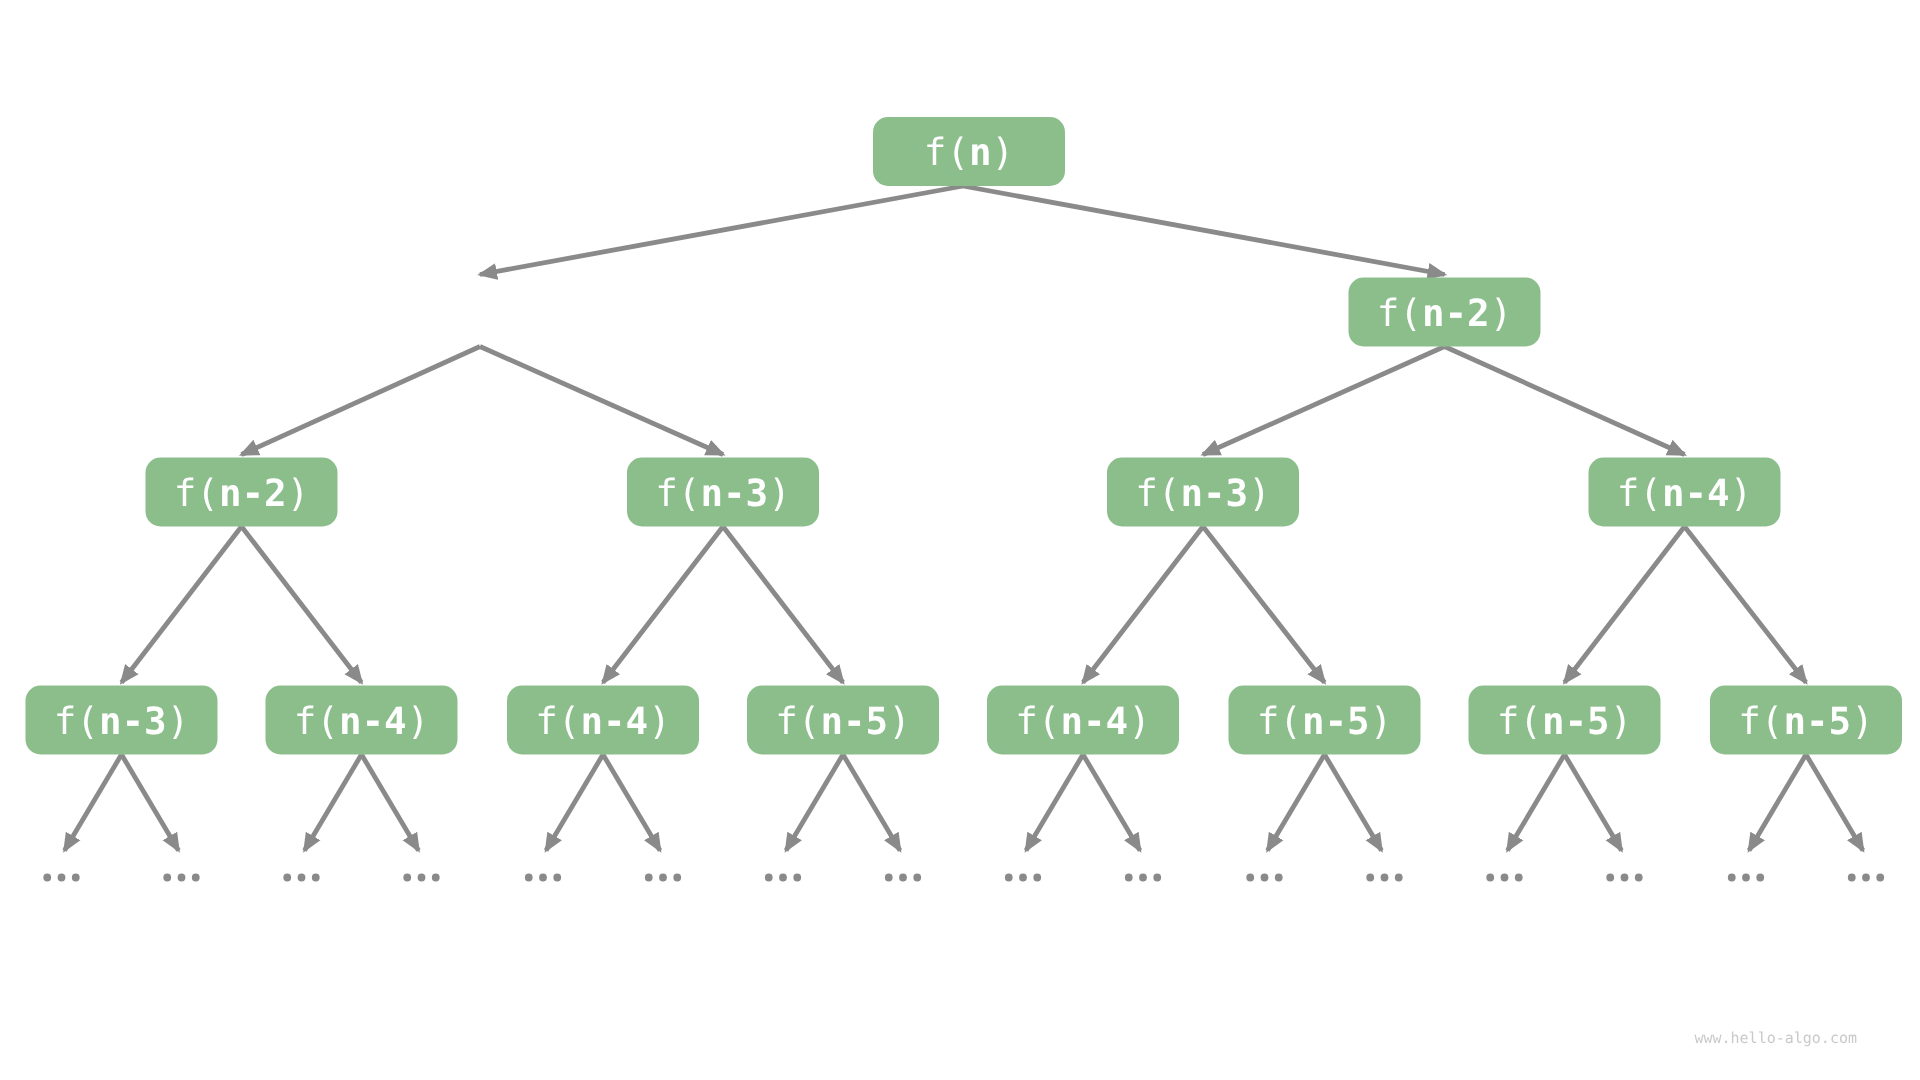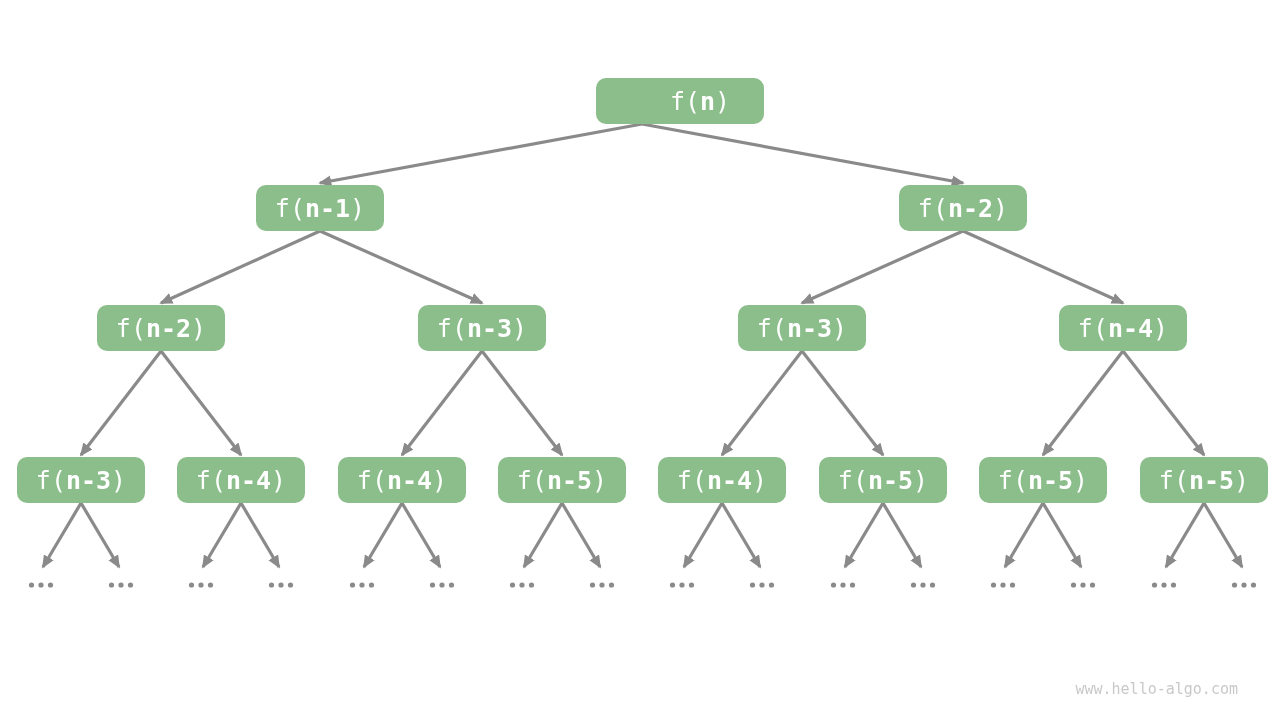--- a/index.html
+++ b/index.html
@@ -18,21 +18,21 @@
     font-size:25px;
     text-align:center;
     line-height:47px;
     white-space:nowrap;
   }
   .lp{font-weight:400;}
   .lb{font-weight:700;}
   .watermark{
     position:absolute;right:42px;bottom:22px;
     font-family:"DejaVu Sans Mono","Liberation Mono",monospace;
-    font-size:15px;
+    font-size:10px;
     color:var(--wm,#c9c9c9);
     letter-spacing:0px;
   }
 </style>
 </head>
 <body>
 
 <div id="canvas" style="--bg: #ffffff; --node-fill: #8cbe8c; --node-text: #ffffff; --edge: #8a8a8a; --wm: #c9c9c9;">
   <svg id="edges-svg" xmlns="http://www.w3.org/2000/svg">
     <defs>
@@ -145,22 +145,21 @@
         <circle cx="1164" cy="585" r="2.6" class="dot"></circle>
         <circle cx="1173.5" cy="585" r="2.6" class="dot"></circle>
       </g>
       <g>
         <circle cx="1234.5" cy="585" r="2.6" class="dot"></circle>
         <circle cx="1244" cy="585" r="2.6" class="dot"></circle>
         <circle cx="1253.5" cy="585" r="2.6" class="dot"></circle>
       </g>
     </svg>
   <div class="watermark">www.hello-algo.com</div>
-<div class="node" style="left: 596px; top: 78px; padding-left: 40px;"><span class="lp">f(</span><span class="lb">n</span><span class="lp">)</span></div>
-    <div class="node" style="left: 256px; top: 185px;"><span class="lp">f(</span><span class="lb">n-1</span><span class="lp">)</span></div>
+<div class="node" style="left: 582px; top: 78px;"><span class="lp">f(</span><span class="lb">n</span><span class="lp">)</span></div>
     <div class="node" style="left: 899px; top: 185px;"><span class="lp">f(</span><span class="lb">n-2</span><span class="lp">)</span></div>
     <div class="node" style="left: 97px; top: 305px;"><span class="lp">f(</span><span class="lb">n-2</span><span class="lp">)</span></div>
     <div class="node" style="left: 418px; top: 305px;"><span class="lp">f(</span><span class="lb">n-3</span><span class="lp">)</span></div>
     <div class="node" style="left: 738px; top: 305px;"><span class="lp">f(</span><span class="lb">n-3</span><span class="lp">)</span></div>
     <div class="node" style="left: 1059px; top: 305px;"><span class="lp">f(</span><span class="lb">n-4</span><span class="lp">)</span></div>
     <div class="node" style="left: 17px; top: 457px;"><span class="lp">f(</span><span class="lb">n-3</span><span class="lp">)</span></div>
     <div class="node" style="left: 177px; top: 457px;"><span class="lp">f(</span><span class="lb">n-4</span><span class="lp">)</span></div>
     <div class="node" style="left: 338px; top: 457px;"><span class="lp">f(</span><span class="lb">n-4</span><span class="lp">)</span></div>
     <div class="node" style="left: 498px; top: 457px;"><span class="lp">f(</span><span class="lb">n-5</span><span class="lp">)</span></div>
     <div class="node" style="left: 658px; top: 457px;"><span class="lp">f(</span><span class="lb">n-4</span><span class="lp">)</span></div>

